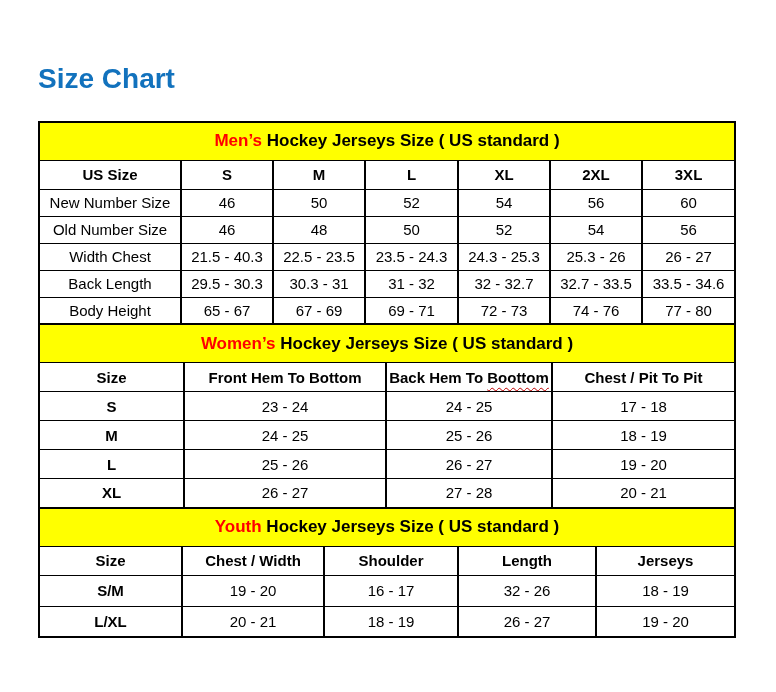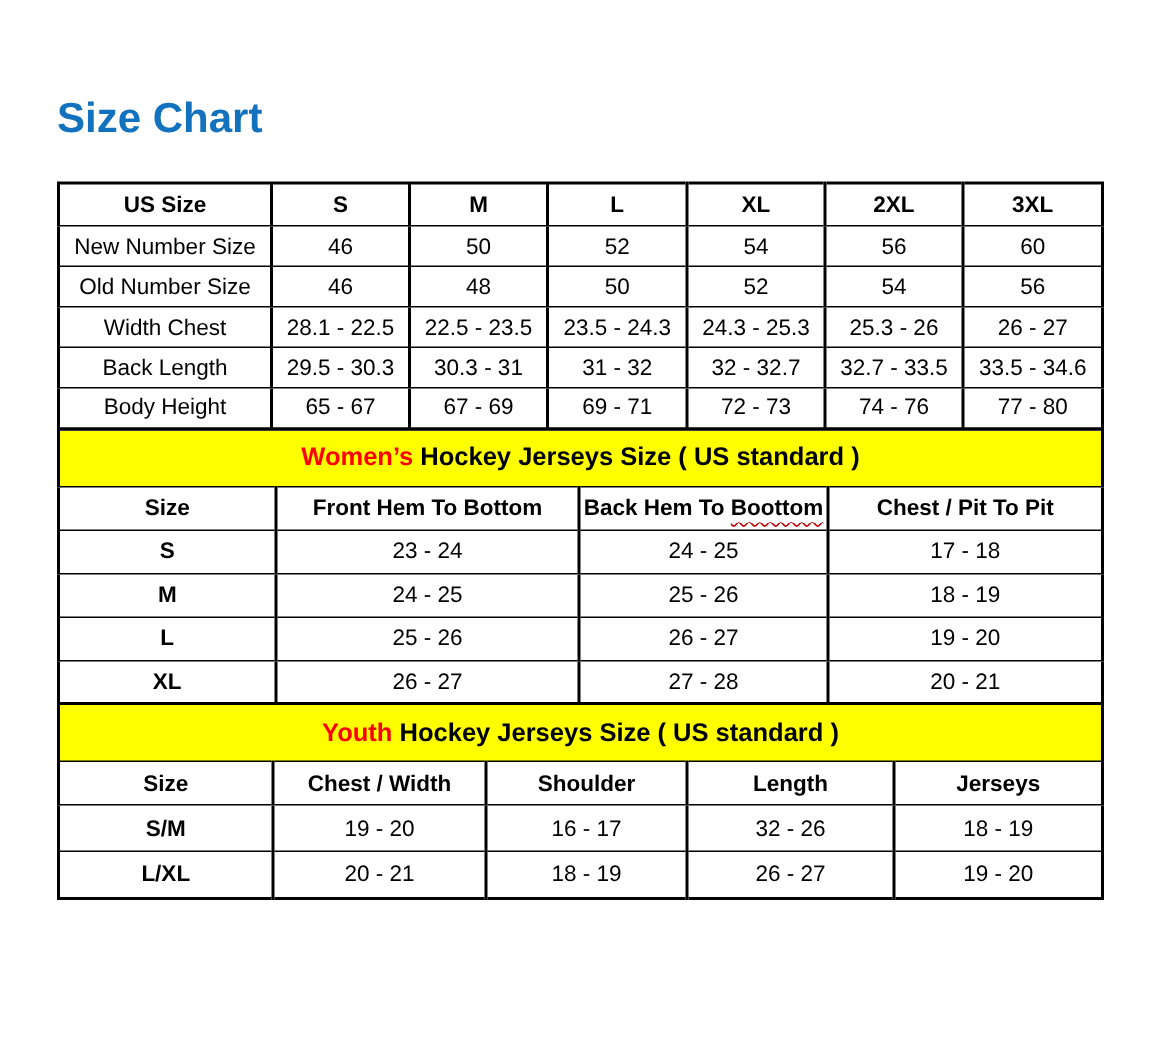--- a/index.html
+++ b/index.html
@@ -72,20 +72,23 @@
     <colgroup>
       <col style="width:142px">
         <col style="width:92px">
         <col style="width:92px">
         <col style="width:93px">
         <col style="width:92px">
         <col style="width:92px">
         <col style="width:93px">
     </colgroup>
     <tbody>
+      <tr>
+        <td class="band" colspan="7"><span class="accent">Men’s</span><span> Hockey Jerseys Size ( US standard )</span></td>
+      </tr>
       <tr class="header-row">
         <th>US Size</th>
         <th>S</th>
         <th>M</th>
         <th>L</th>
         <th>XL</th>
         <th>2XL</th>
         <th>3XL</th>
       </tr>
       <tr class="data-row">
@@ -101,21 +104,21 @@
         <td>Old Number Size</td>
         <td>46</td>
         <td>48</td>
         <td>50</td>
         <td>52</td>
         <td>54</td>
         <td>56</td>
       </tr>
       <tr class="data-row">
         <td>Width Chest</td>
-        <td>28.1 - 22.5</td>
+        <td>21.5 - 40.3</td>
         <td>22.5 - 23.5</td>
         <td>23.5 - 24.3</td>
         <td>24.3 - 25.3</td>
         <td>25.3 - 26</td>
         <td>26 - 27</td>
       </tr>
       <tr class="data-row">
         <td>Back Length</td>
         <td>29.5 - 30.3</td>
         <td>30.3 - 31</td>

